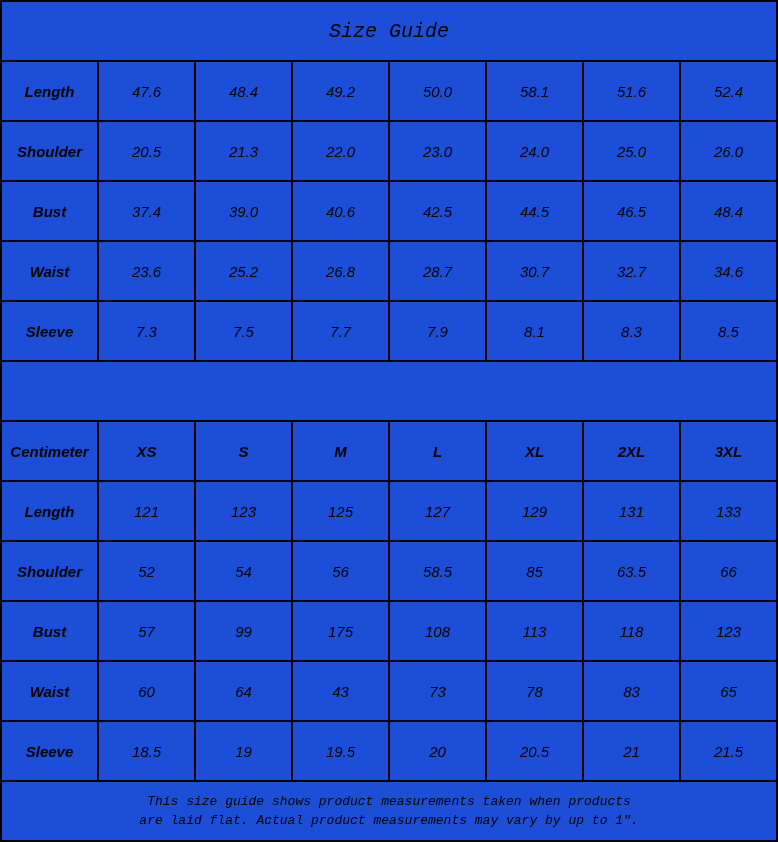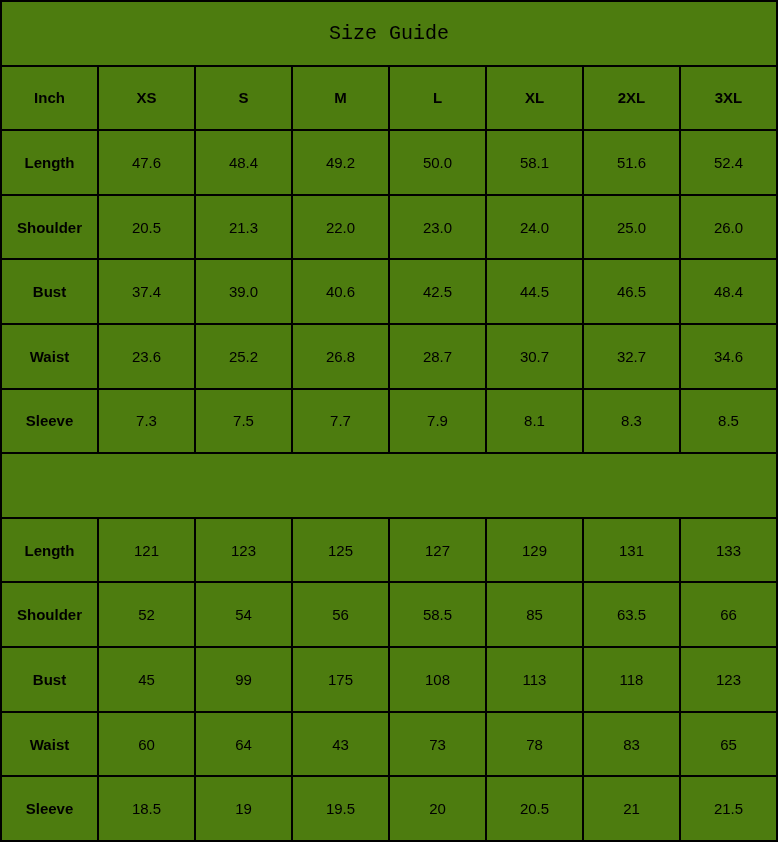--- a/index.html
+++ b/index.html
@@ -9,23 +9,24 @@
   }
   body {
     width: 778px;
     height: 842px;
   }
   table.size-guide {
     width: 778px;
     height: 842px;
     border-collapse: collapse;
     table-layout: fixed;
-    background: #4d7c0f;
+    background: #1d4ed8;
     color: #000000;
     font-family: "Liberation Sans", sans-serif;
+    font-style: italic;
   }
   table.size-guide td {
     border: 2px solid #000000;
     text-align: center;
     vertical-align: middle;
     padding: 0;
     font-size: 15px;
     overflow: hidden;
   }
   tr.row { height: 56px; }
@@ -56,30 +57,20 @@
       <col style="width:12.5%">
       <col style="width:12.5%">
       <col style="width:12.5%">
   </colgroup>
 
   <tbody>
       <tr class="row title-row">
     <td colspan="8">Size Guide</td>
   </tr>
 
-  <tr class="row header-row">
-    <td>Inch</td>
-    <td>XS</td>
-    <td>S</td>
-    <td>M</td>
-    <td>L</td>
-    <td>XL</td>
-    <td>2XL</td>
-    <td>3XL</td>
-  </tr>
 
   <tr class="row">
     <td class="row-label">Length</td>
     <td>47.6</td>
     <td>48.4</td>
     <td>49.2</td>
     <td>50.0</td>
     <td>58.1</td>
     <td>51.6</td>
     <td>52.4</td>
@@ -122,20 +113,30 @@
     <td>7.9</td>
     <td>8.1</td>
     <td>8.3</td>
     <td>8.5</td>
   </tr>
 
   <tr class="row">
     <td colspan="8"></td>
   </tr>
 
+  <tr class="row header-row">
+    <td>Centimeter</td>
+    <td>XS</td>
+    <td>S</td>
+    <td>M</td>
+    <td>L</td>
+    <td>XL</td>
+    <td>2XL</td>
+    <td>3XL</td>
+  </tr>
 
   <tr class="row">
     <td class="row-label">Length</td>
     <td>121</td>
     <td>123</td>
     <td>125</td>
     <td>127</td>
     <td>129</td>
     <td>131</td>
     <td>133</td>
@@ -145,21 +146,21 @@
     <td>52</td>
     <td>54</td>
     <td>56</td>
     <td>58.5</td>
     <td>85</td>
     <td>63.5</td>
     <td>66</td>
   </tr>
   <tr class="row">
     <td class="row-label">Bust</td>
-    <td>45</td>
+    <td>57</td>
     <td>99</td>
     <td>175</td>
     <td>108</td>
     <td>113</td>
     <td>118</td>
     <td>123</td>
   </tr>
   <tr class="row">
     <td class="row-label">Waist</td>
     <td>60</td>
@@ -174,14 +175,20 @@
     <td class="row-label">Sleeve</td>
     <td>18.5</td>
     <td>19</td>
     <td>19.5</td>
     <td>20</td>
     <td>20.5</td>
     <td>21</td>
     <td>21.5</td>
   </tr>
 
+  <tr class="row footer-row">
+    <td colspan="8">
+      <div>This size guide shows product measurements taken when products</div>
+      <div>are laid flat. Actual product measurements may vary by up to 1″.</div>
+    </td>
+  </tr>
 </tbody>
   </table>
 
 </body></html>

